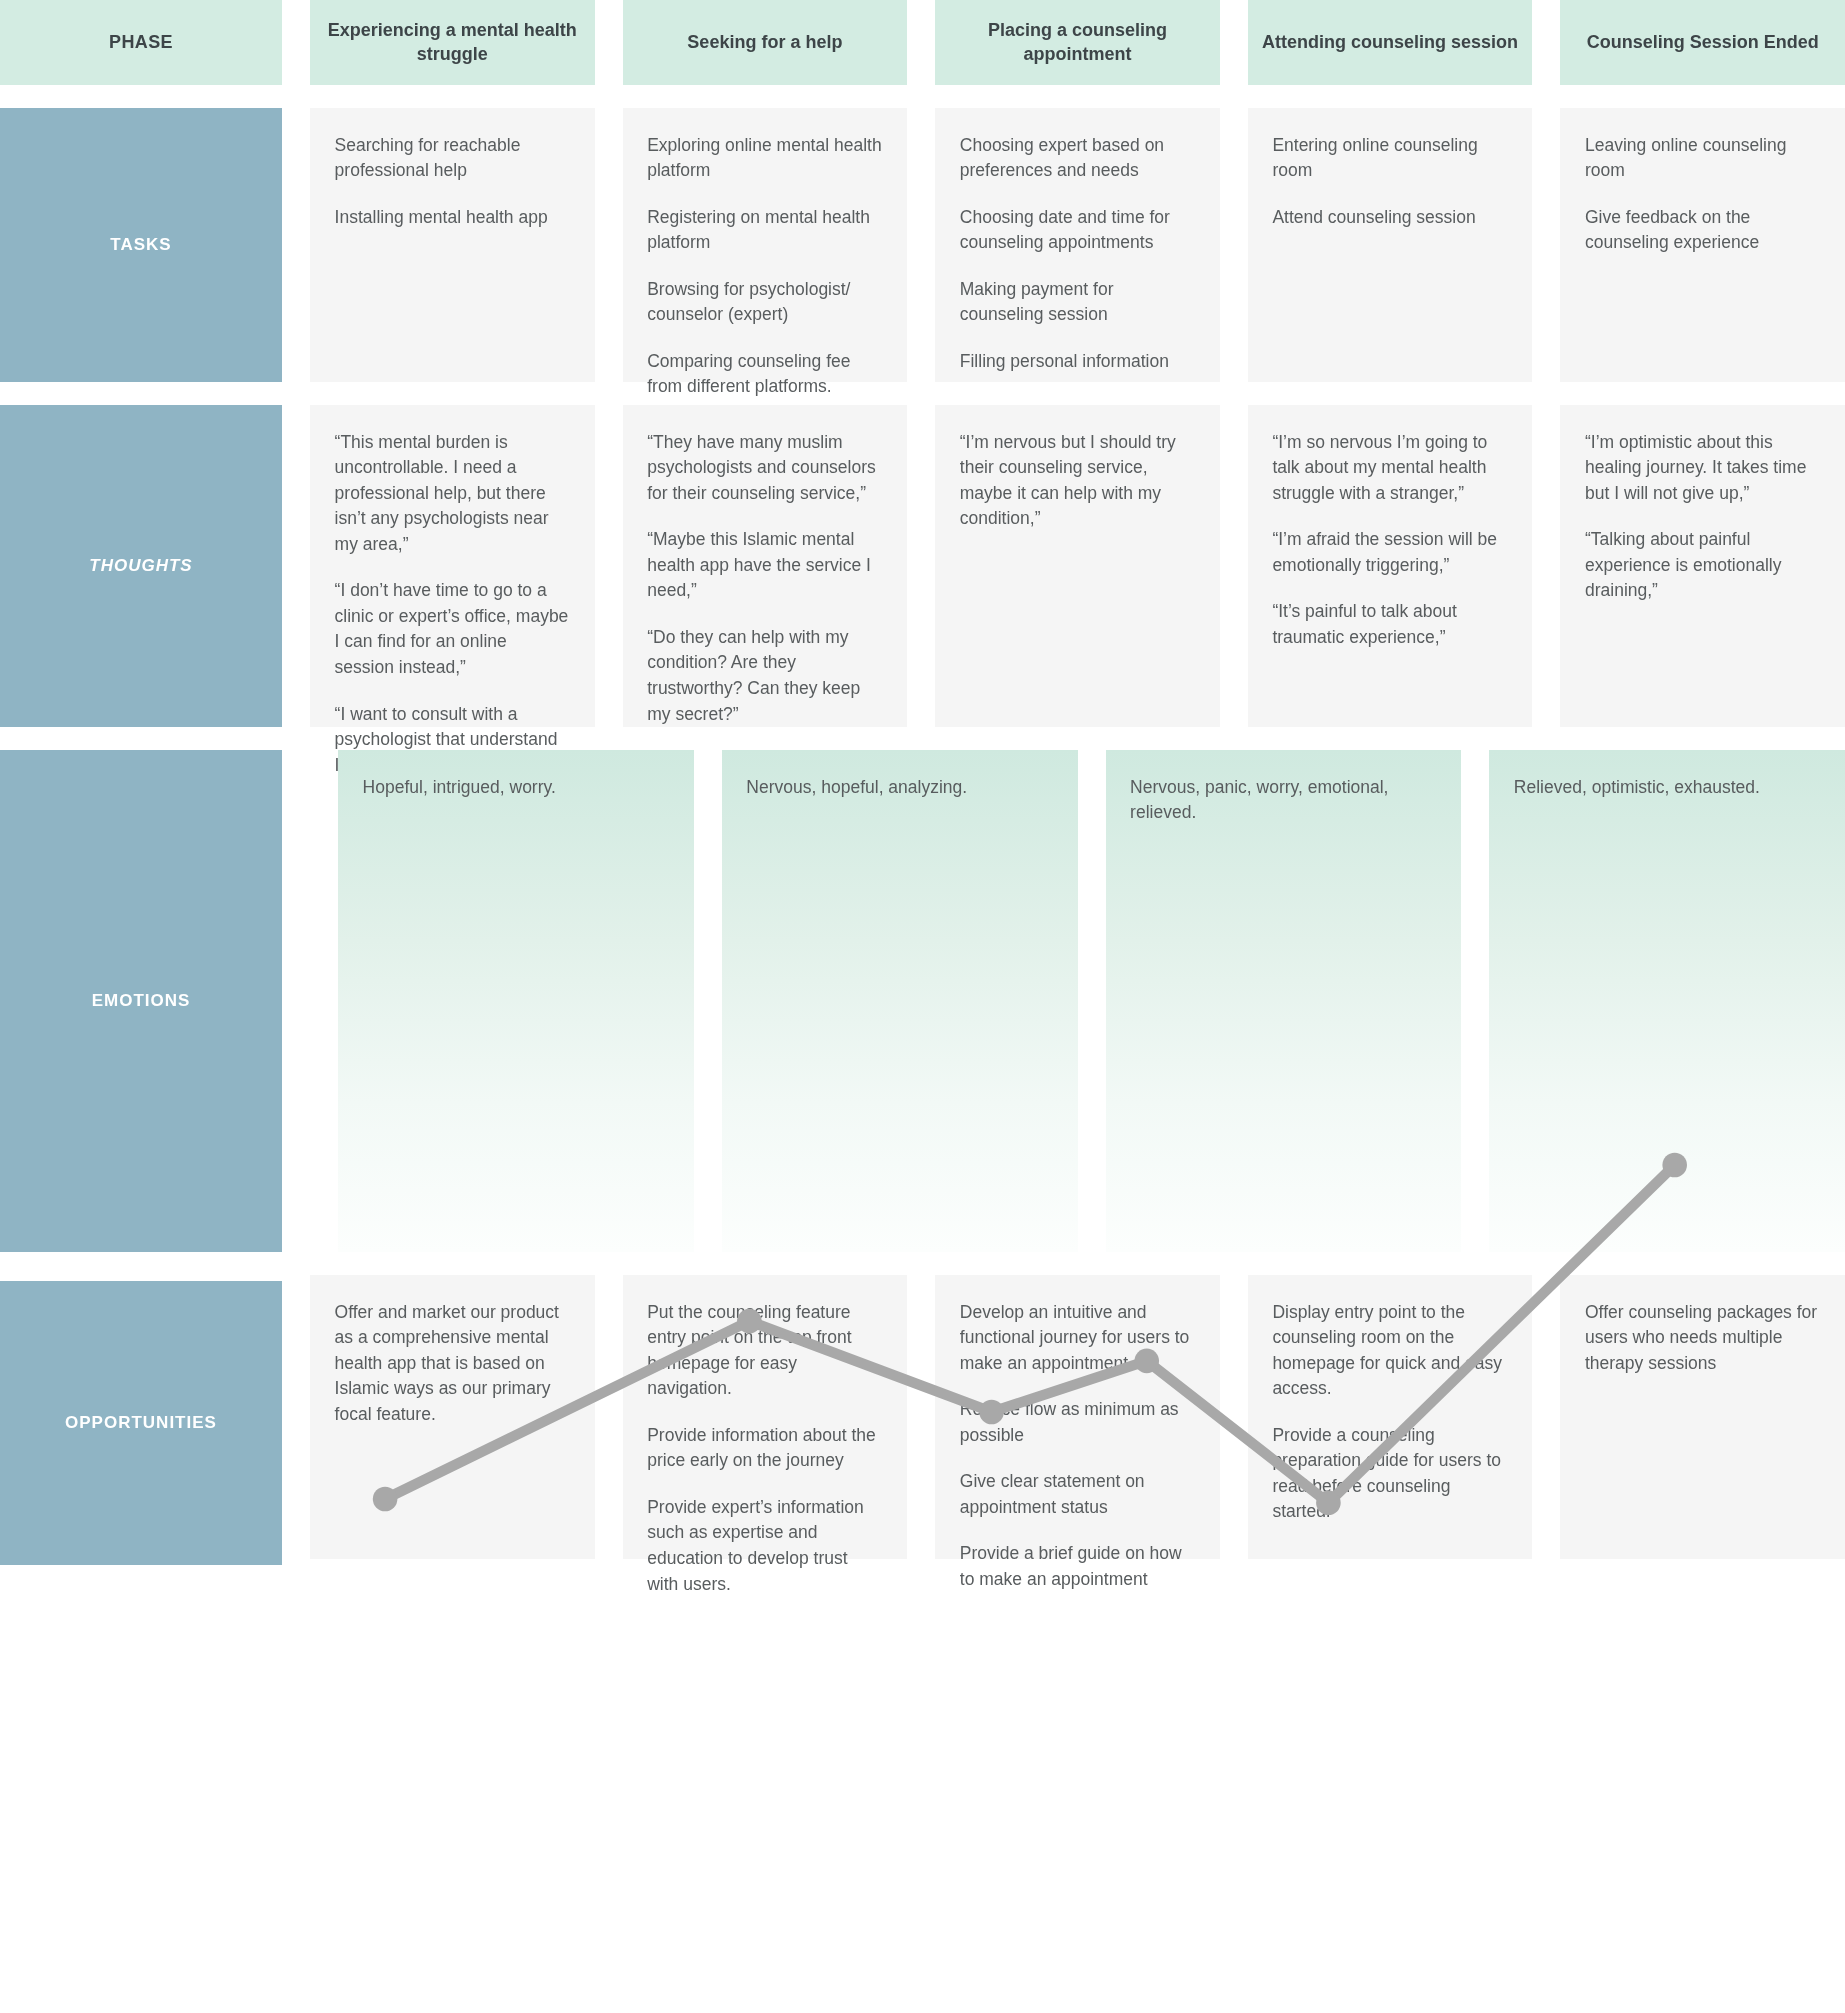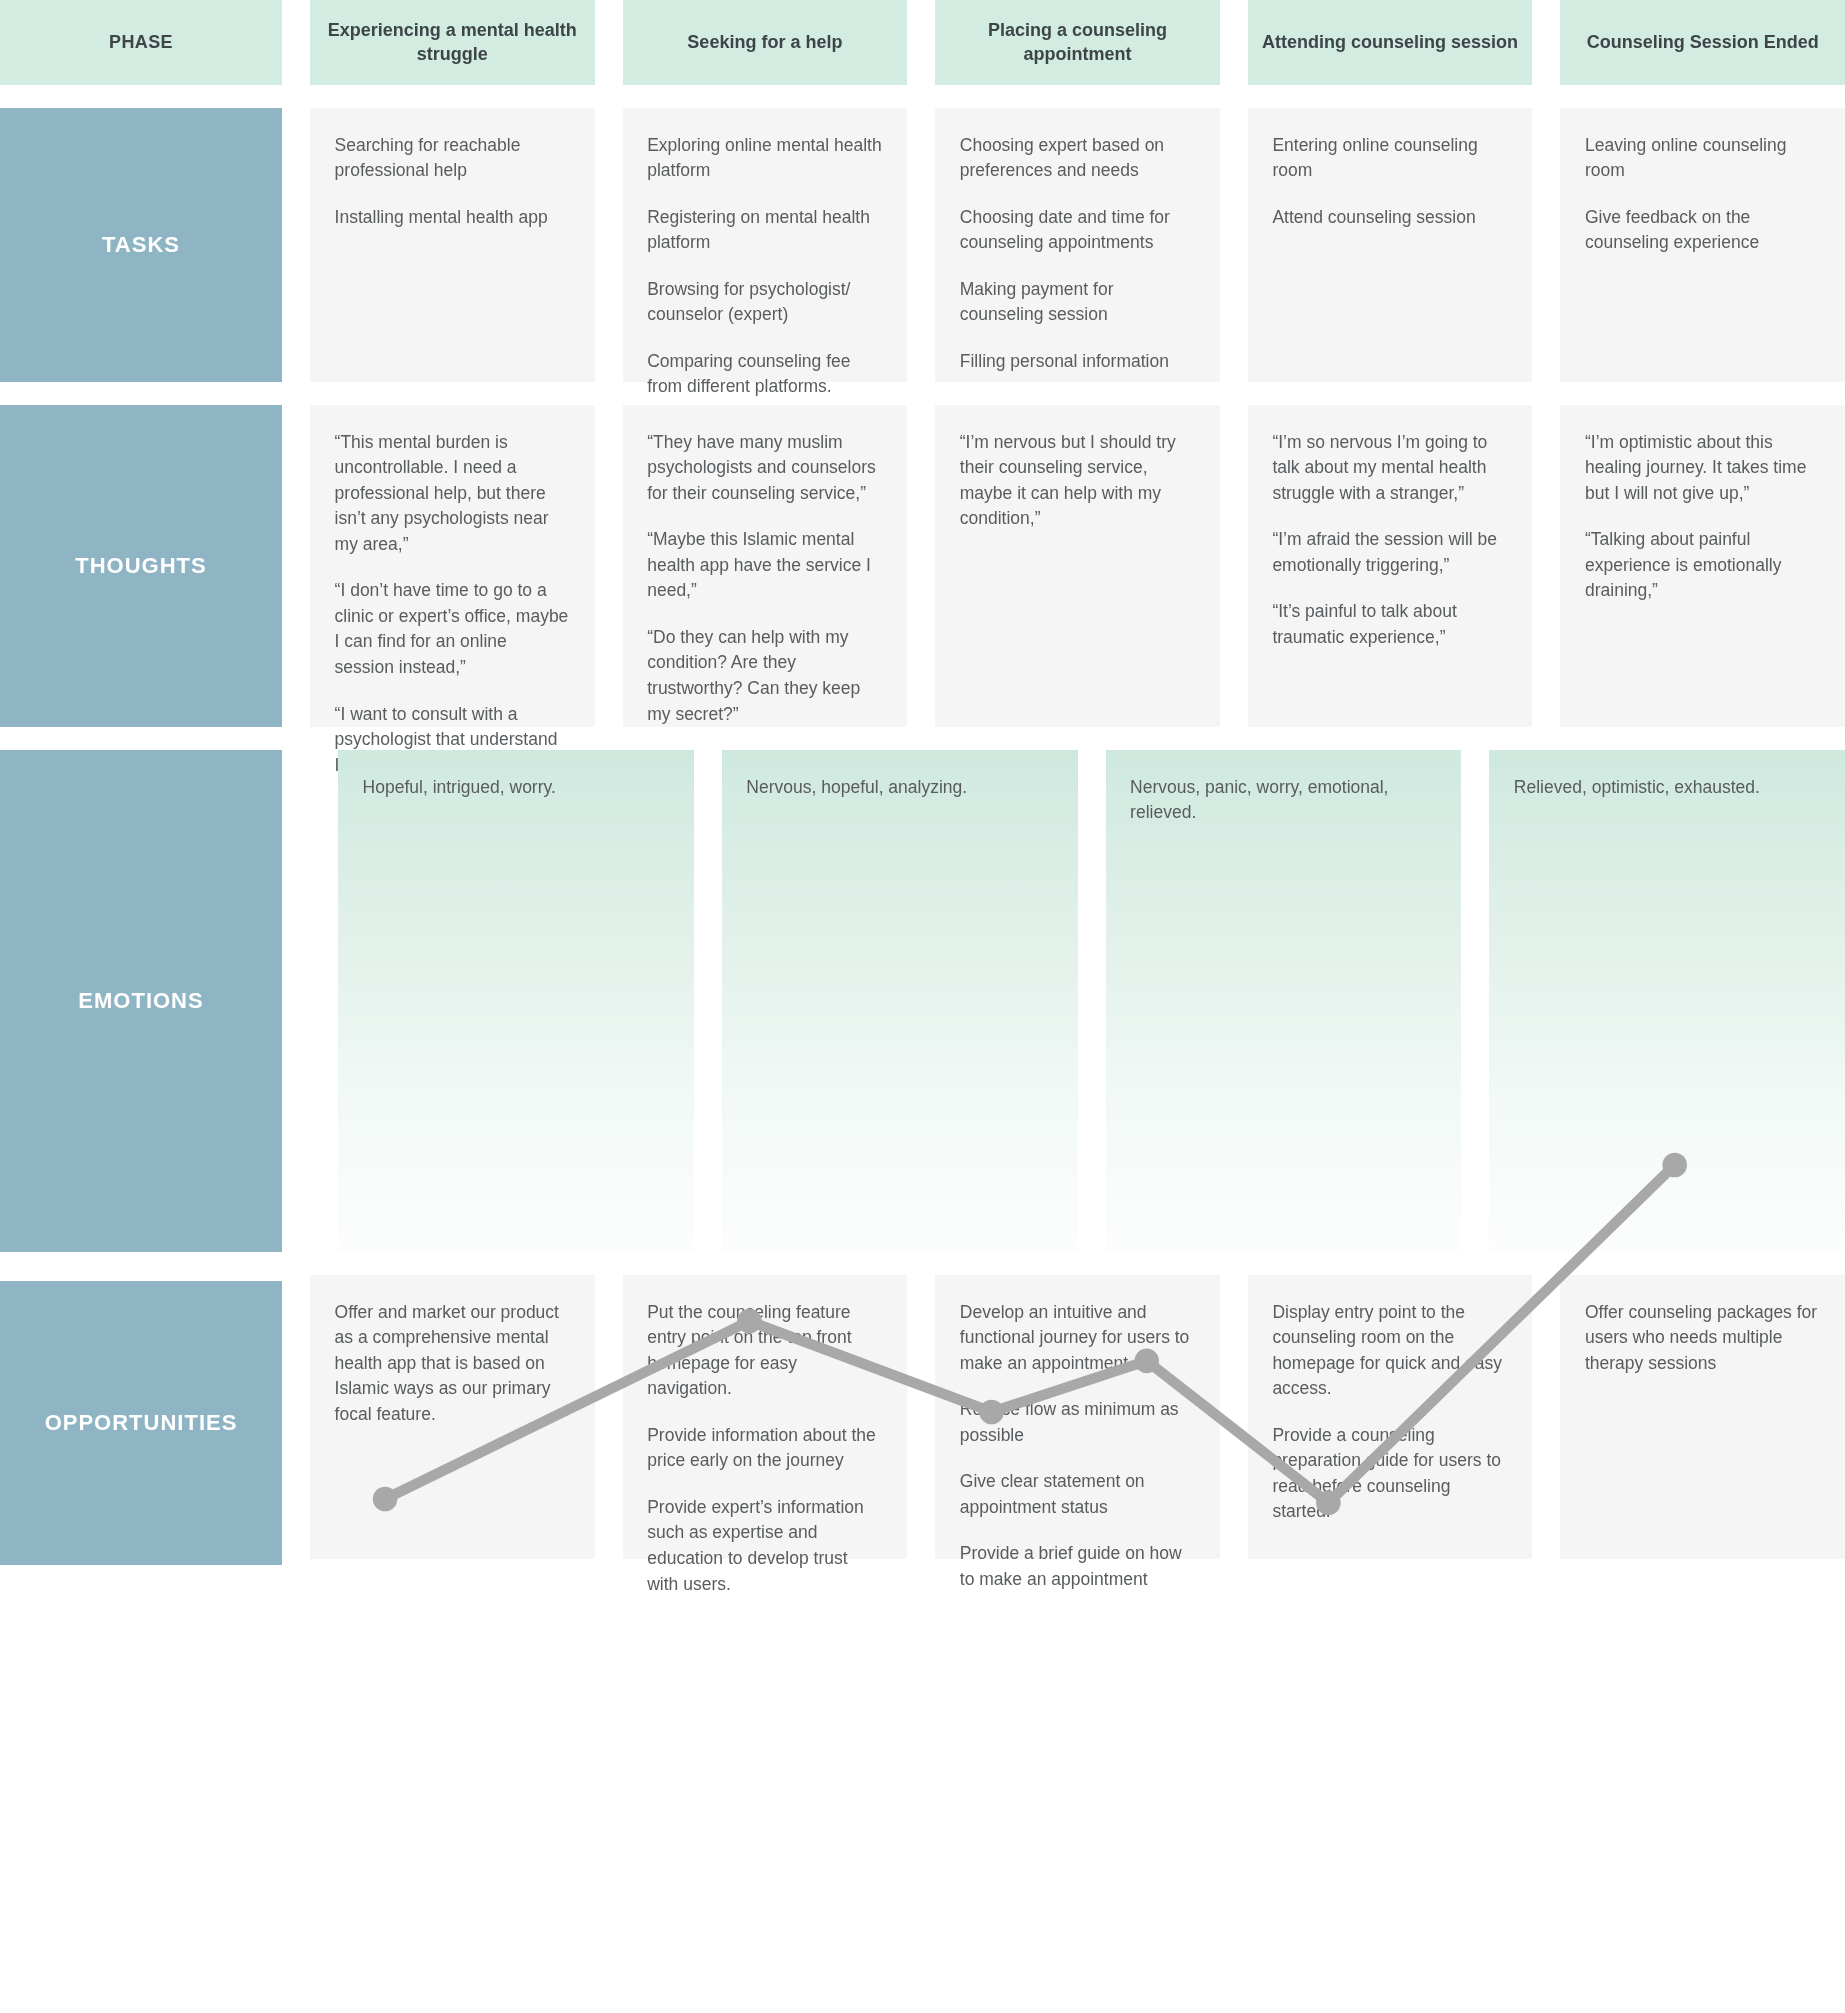--- a/index.html
+++ b/index.html
@@ -74,21 +74,21 @@
     color: #3d4548;
     line-height: 1.32;
   }
 
   .row-spacer { height: 23px; width: 1845px; background: #fff; }
 
   
   .band-label {
     background: #8fb4c4;
     color: #ffffff;
-    font-size: 22px;
+    font-size: 17px;
     font-weight: bold;
     letter-spacing: 1px;
   }
 
   
   .content-cell {
     background: #f5f5f5;
     padding: 24.6px 24.6px 19px 24.6px;
     font-size: 17.5px;
     line-height: 1.46;
@@ -98,21 +98,21 @@
   .content-cell p { margin-bottom: 21px; }
   .content-cell p:last-child { margin-bottom: 0; }
 
   
   .tasks-row    { height: 274px; }
   .thoughts-row { height: 322px; }
   .emotions-row { height: 502px; }
   .opps-row     { height: 284px; }
 
   .tasks-row .row-label    { height: 274px; }
-  .thoughts-row .row-label { height: 322px; }
+  .thoughts-row .row-label { height: 322px; font-style: italic; }
   .emotions-row .row-label { height: 502px; }
   .opps-row .row-label     { height: 284px; margin-top: 6px; }
 
   
   .emotion-cell {
     background: linear-gradient(to bottom, #cfe9df 0%, #e2f1ea 38%, #f2f9f6 70%, #fcfefd 100%);
     padding: 24.6px 24.6px 19px 24.6px;
     font-size: 17.5px;
     line-height: 1.46;
     color: #585c5e;

